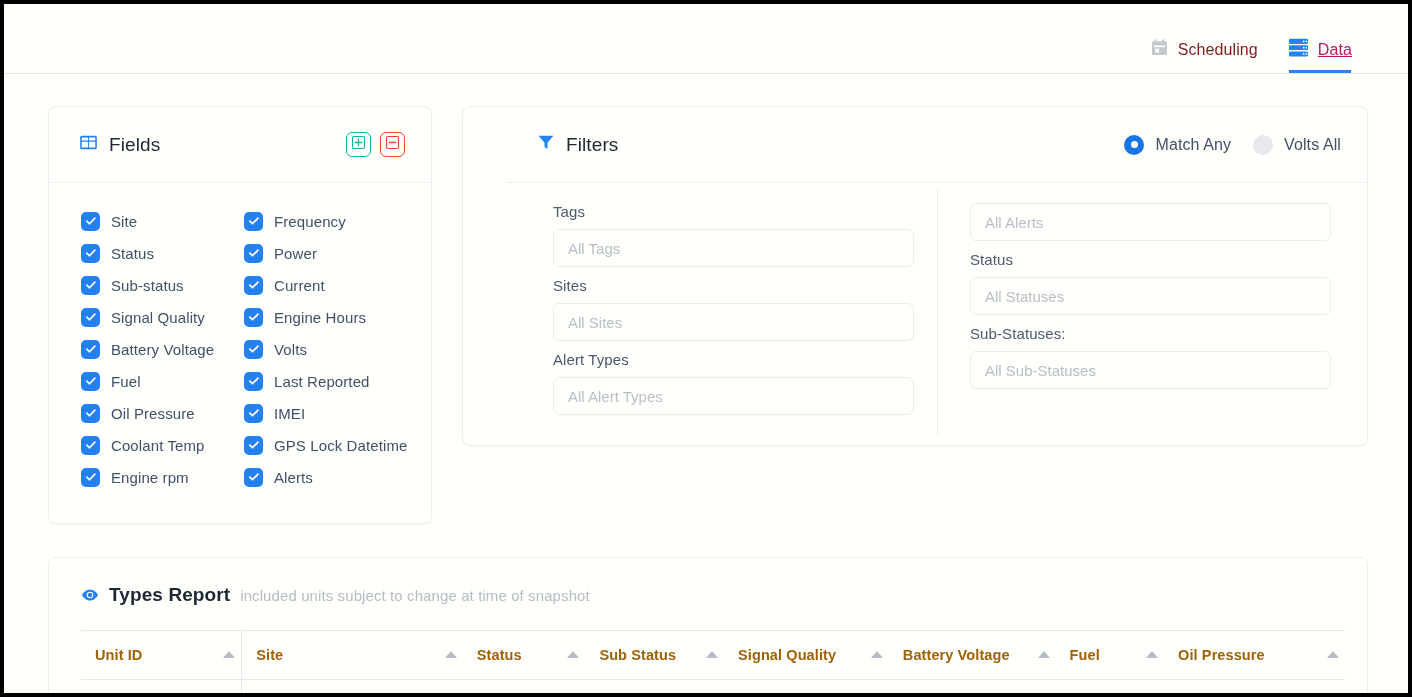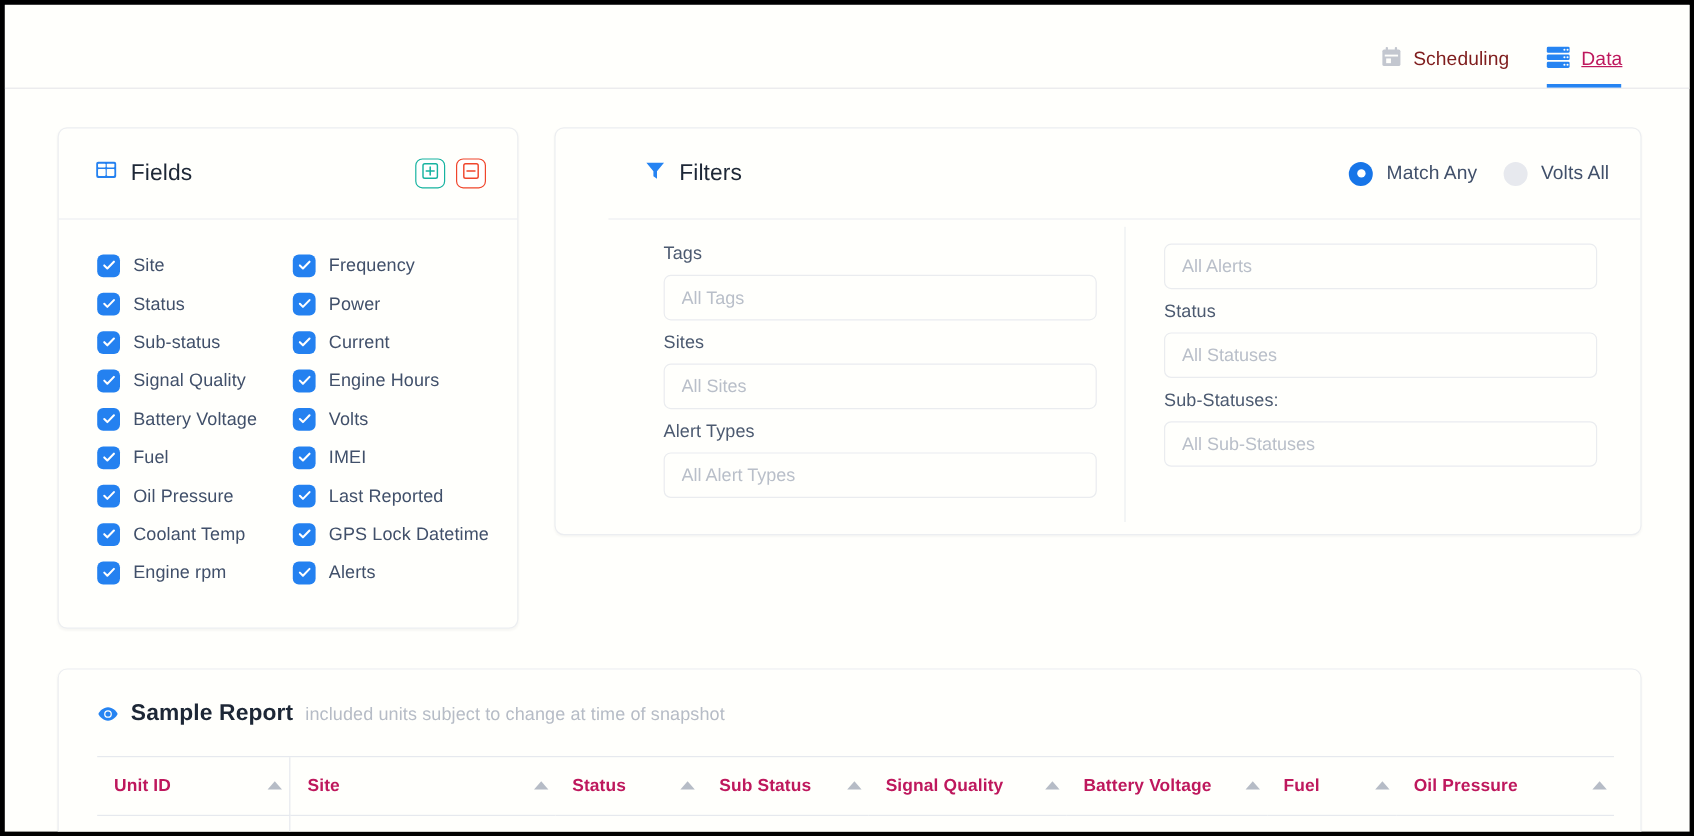--- a/index.html
+++ b/index.html
@@ -292,21 +292,21 @@
     width: 100%;
     border-collapse: collapse;
     table-layout: fixed;
   }
 
   table.report-table th {
     height: 48px;
     text-align: left;
     font-size: 14.5px;
     font-weight: bold;
-    color: #be185d;
+    color: #a16207;
     border-bottom: 1px solid #e6e9ee;
     padding: 0 6px 0 14px;
     letter-spacing: 0.1px;
     white-space: nowrap;
     vertical-align: middle;
     cursor: pointer;
   }
   table.report-table th.frozen {
     border-right: 1px solid #e6e9ee;
   }
@@ -525,29 +525,29 @@
                   </svg>
                 </span>
               <span class="check-label">Volts</span>
             </div>
             <div class="check-row">
               <span class="cbox">
                   <svg width="12" height="12" viewBox="0 0 14 14">
                     <path d="M2.2 7.2l3 3 6.4-6.6" stroke="#fff" stroke-width="2" fill="none" stroke-linecap="round" stroke-linejoin="round"></path>
                   </svg>
                 </span>
+              <span class="check-label">Last Reported</span>
+            </div>
+            <div class="check-row">
+              <span class="cbox">
+                  <svg width="12" height="12" viewBox="0 0 14 14">
+                    <path d="M2.2 7.2l3 3 6.4-6.6" stroke="#fff" stroke-width="2" fill="none" stroke-linecap="round" stroke-linejoin="round"></path>
+                  </svg>
+                </span>
               <span class="check-label">IMEI</span>
-            </div>
-            <div class="check-row">
-              <span class="cbox">
-                  <svg width="12" height="12" viewBox="0 0 14 14">
-                    <path d="M2.2 7.2l3 3 6.4-6.6" stroke="#fff" stroke-width="2" fill="none" stroke-linecap="round" stroke-linejoin="round"></path>
-                  </svg>
-                </span>
-              <span class="check-label">Last Reported</span>
             </div>
             <div class="check-row">
               <span class="cbox">
                   <svg width="12" height="12" viewBox="0 0 14 14">
                     <path d="M2.2 7.2l3 3 6.4-6.6" stroke="#fff" stroke-width="2" fill="none" stroke-linecap="round" stroke-linejoin="round"></path>
                   </svg>
                 </span>
               <span class="check-label">GPS Lock Datetime</span>
             </div>
             <div class="check-row">
@@ -622,21 +622,21 @@
 
     <div class="card sample-card">
       <div class="sample-head">
         <span class="eye-wrap">
           <svg width="18" height="18" viewBox="0 0 24 24" fill="#2684f2">
             <path d="M12 4.6C6.8 4.6 2.6 9 1.3 12c1.3 3 5.5 7.4 10.7 7.4S21.4 15 22.7 12C21.4 9 17.2 4.6 12 4.6z"></path>
             <circle cx="12" cy="12" r="4.3" fill="#fffffc"></circle>
             <circle cx="12" cy="12" r="2.9" fill="#2684f2"></circle>
           </svg>
         </span>
-        <span class="sample-title">Sample Report</span>
+        <span class="sample-title">Types Report</span>
         <span class="sample-sub">included units subject to change at time of snapshot</span>
       </div>
 
       <div class="table-wrap">
         <table class="report-table">
           <colgroup>
             <col style="width:160px">
               <col style="width:220px">
               <col style="width:122px">
             <col style="width:138px">

